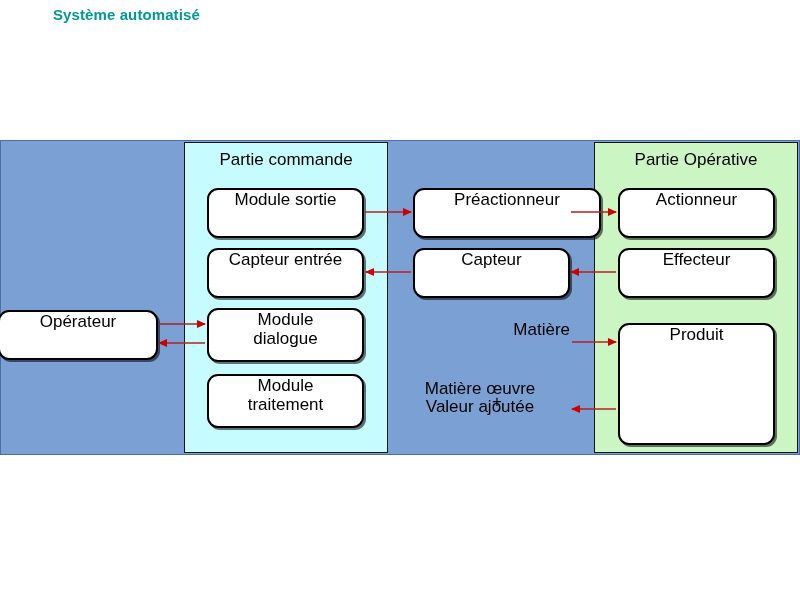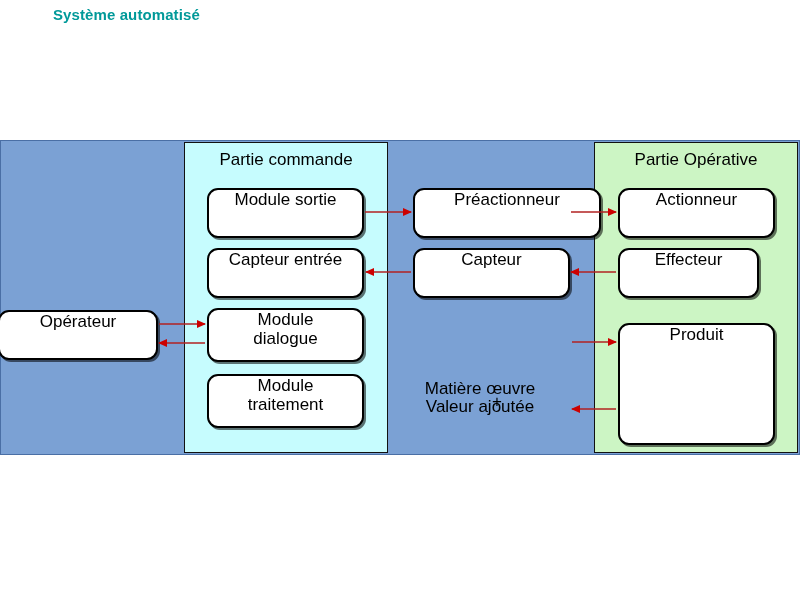--- a/index.html
+++ b/index.html
@@ -92,21 +92,21 @@
   #node-operateur      { left: -2px;  top: 310px; width: 160px; height: 50px; }
   #node-module-sortie  { left: 207px; top: 188px; width: 157px; height: 50px; }
   #node-module-entree  { left: 207px; top: 248px; width: 157px; height: 50px; }
   #node-module-dialogue{ left: 207px; top: 308px; width: 157px; height: 54px; }
   #node-module-traitement{left: 207px;top: 374px; width: 157px; height: 54px; }
 
   #node-preactionneur  { left: 413px; top: 188px; width: 188px; height: 50px; }
   #node-capteur        { left: 413px; top: 248px; width: 157px; height: 50px; }
 
   #node-actionneur     { left: 618px; top: 188px; width: 157px; height: 50px; }
-  #node-effecteur      { left: 618px; top: 248px; width: 141px; height: 50px; }
+  #node-effecteur      { left: 618px; top: 248px; width: 157px; height: 50px; }
   #node-produit        { left: 618px; top: 323px; width: 157px; height: 122px; }
 
   
   .flow-label {
     position: absolute;
     font-size: 17px;
     line-height: 1.08;
     color: #000000;
     text-align: right;
     white-space: nowrap;
@@ -184,20 +184,21 @@
 
 <div class="node" id="node-effecteur">
   <span>Effecteur</span>
 </div>
 
 <div class="node" id="node-produit">
   <span>Produit</span>
 </div>
 
 <div class="flow-label" id="label-matiere-oeuvre">
+  <div>Matière</div>
 </div>
 
 <div class="flow-label" id="label-matiere-oeuvre-va">
   <div>Matière œuvre</div>
   <div>Valeur ajoutée</div>
 </div>
 <div id="label-plus">+</div>
 
 <svg id="arrow-layer" viewBox="0 0 800 600" xmlns="http://www.w3.org/2000/svg">
   <defs>

